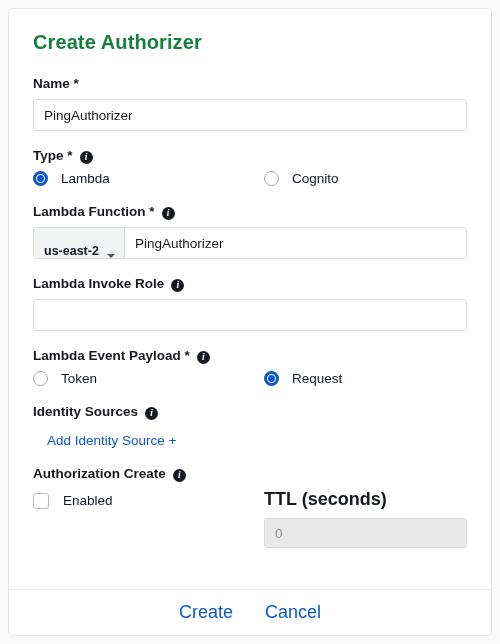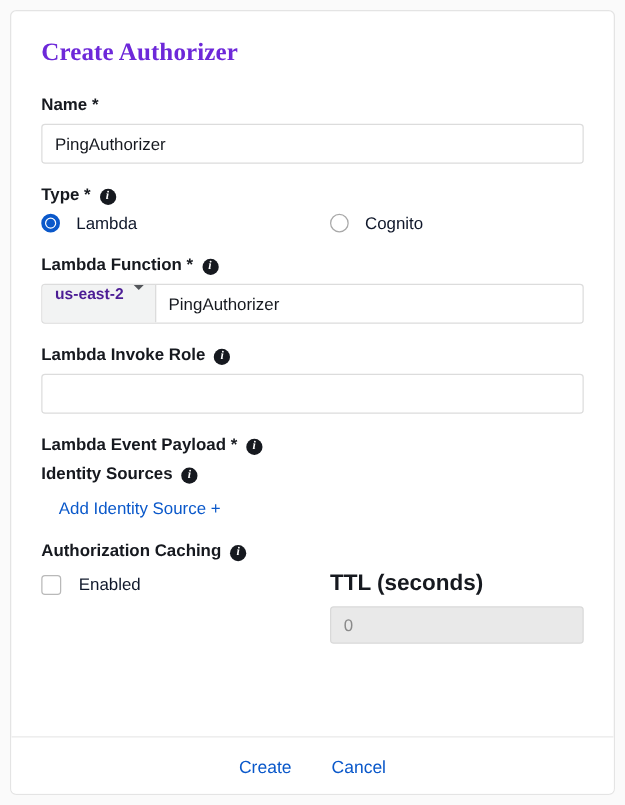--- a/index.html
+++ b/index.html
@@ -24,24 +24,23 @@
     border-radius: 5px;
     box-sizing: border-box;
     overflow: hidden;
   }
   .card-body {
     padding: 18px 24px 0 24px;
   }
   .page-title {
     font-size: 20px;
     font-weight: bold;
-    color: #6d28d9;
+    color: #15803d;
     letter-spacing: 0.1px;
     margin: 4px 0 22px 0;
-    font-family: Liberation Serif, serif;
   }
   .field-label {
     font-size: 13.5px;
     font-weight: bold;
     color: #16191f;
     margin-bottom: 7px;
     display: flex;
     align-items: flex-end;
     gap: 7px;
     line-height: 16px;
@@ -127,27 +126,27 @@
     width: 100%;
     height: 32px;
     border: 1px solid #dcdcdc;
     border-radius: 3px;
     box-sizing: border-box;
     overflow: hidden;
     background: #ffffff;
   }
   .region-select {
     display: flex;
-    align-items: flex-start;
+    align-items: flex-end;
     gap: 8px;
     padding: 0 9px 0 10px;
     background: #f2f3f3;
     border-right: 1px solid #dcdcdc;
     font-size: 12.5px;
-    color: #4c1d95;
+    color: #0f172a;
     font-weight: bold;
     white-space: nowrap;
   }
   .caret {
     width: 0;
     height: 0;
     border-left: 4px solid transparent;
     border-right: 4px solid transparent;
     border-top: 4.5px solid #53565a;
   }
@@ -226,21 +225,21 @@
     width: 100%;
     height: 46px;
     border-top: 1px solid #e9e9e9;
     display: flex;
     align-items: center;
     justify-content: center;
     gap: 32px;
     background: #ffffff;
     box-sizing: border-box;
   }
-  .footer .link { font-size: 14px; }
+  .footer .link { font-size: 18px; }
 </style>
 </head>
 <body>
 
 <div class="card">
   <div class="card-body">
 
     <div class="page-title">Create Authorizer</div>
 
     <div class="field-group">
@@ -284,31 +283,41 @@
         <span>Lambda Invoke Role</span>
         <span class="info-icon">i</span>
       </div>
       <input class="text-input" type="text" value="" style="">
     </div>
 
     <div class="field-label">
       <span>Lambda Event Payload *</span>
       <span class="info-icon">i</span>
     </div>
+    <div class="radio-row">
+      <div class="radio-opt">
+        <span class="radio"></span>
+        <span class="opt-label">Token</span>
+      </div>
+      <div class="radio-opt">
+        <span class="radio checked"></span>
+        <span class="opt-label">Request</span>
+      </div>
+    </div>
 
     <div class="field-label">
       <span>Identity Sources</span>
       <span class="info-icon">i</span>
     </div>
     <div class="add-id-wrap">
       <a class="link">Add Identity Source +</a>
     </div>
 
     <div class="field-label">
-      <span>Authorization Caching</span>
+      <span>Authorization Create</span>
       <span class="info-icon">i</span>
     </div>
     <div class="caching-row">
       <div class="check-col">
         <span class="checkbox"></span>
         <span class="opt-label">Enabled</span>
       </div>
       <div class="ttl-col">
         <div class="ttl-label">TTL (seconds)</div>
         <input class="ttl-input" type="text" disabled="" placeholder="0" style="">

